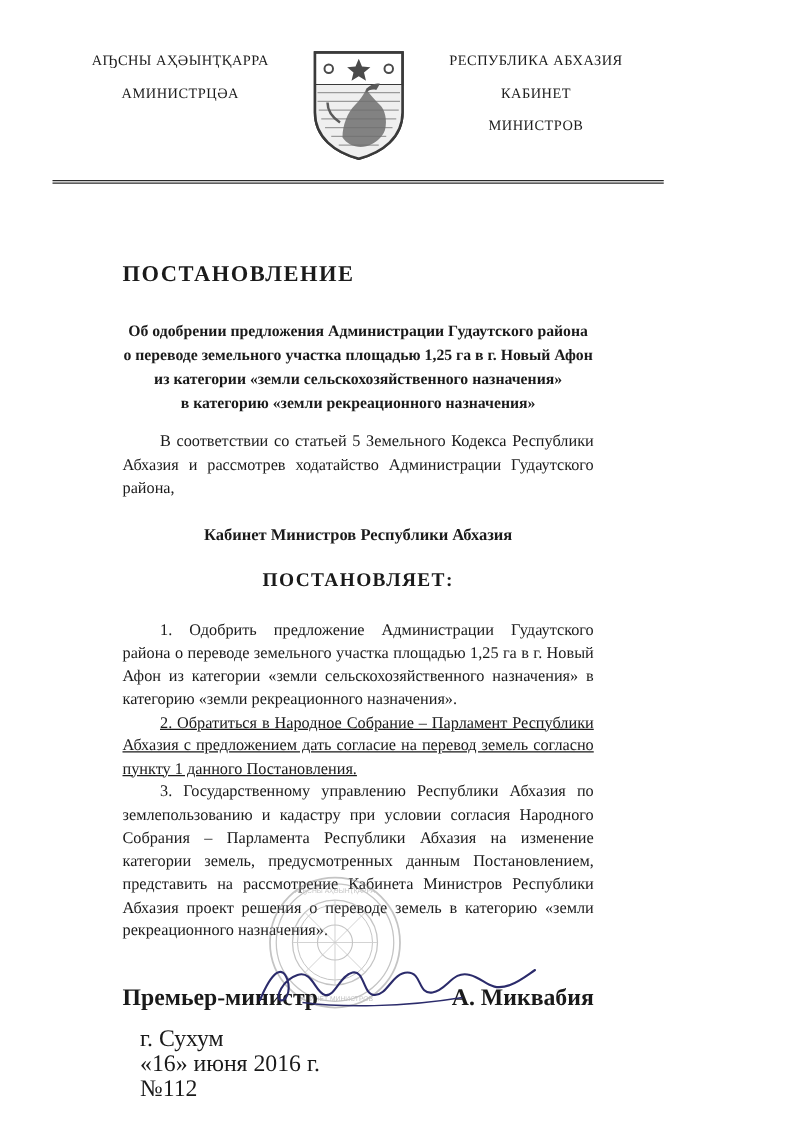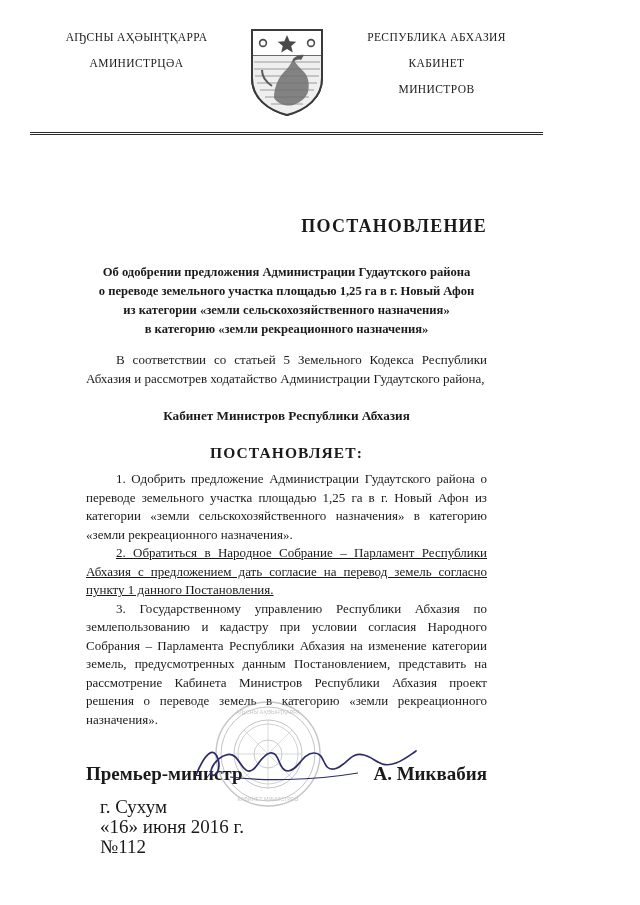--- a/index.html
+++ b/index.html
@@ -13,21 +13,21 @@
     font-family: "Liberation Serif", serif;
     color: #1a1a1a;
     position: relative;
     overflow: hidden;
   }
   .page {
     width: 573px;
     height: 905px;
     position: relative;
     box-sizing: border-box;
-    padding: 0;
+    padding: 12px;
   }
 
   
   .letterhead {
     display: flex;
     align-items: flex-start;
     justify-content: space-between;
     padding: 24px 34px 0 34px;
     box-sizing: border-box;
   }
@@ -58,25 +58,25 @@
     height: 3px;
     box-sizing: border-box;
   }
 
   
   .doc-body {
     padding: 0 86px 0 86px;
     box-sizing: border-box;
   }
   .doc-title {
-    text-align: right;
+    text-align: left;
     font-weight: bold;
     font-size: 18px;
     letter-spacing: 1.2px;
-    margin-top: 81px;
+    margin-top: 62px;
   }
   .subtitle {
     text-align: center;
     font-weight: bold;
     font-size: 12.6px;
     line-height: 19px;
     margin-top: 26px;
   }
   .subtitle div { white-space: nowrap; }
 
@@ -94,21 +94,21 @@
     margin-top: 20px;
   }
   .resolves {
     text-align: center;
     font-weight: bold;
     font-size: 15.5px;
     letter-spacing: 1.1px;
     margin-top: 20px;
   }
   .items {
-    margin-top: 8px;
+    margin-top: 21px;
   }
   .items .para { margin-top: 0; }
 
   
   .sign-row {
     margin-top: 34px;
     padding: 0 86px 0 86px;
     display: flex;
     justify-content: space-between;
     align-items: baseline;

